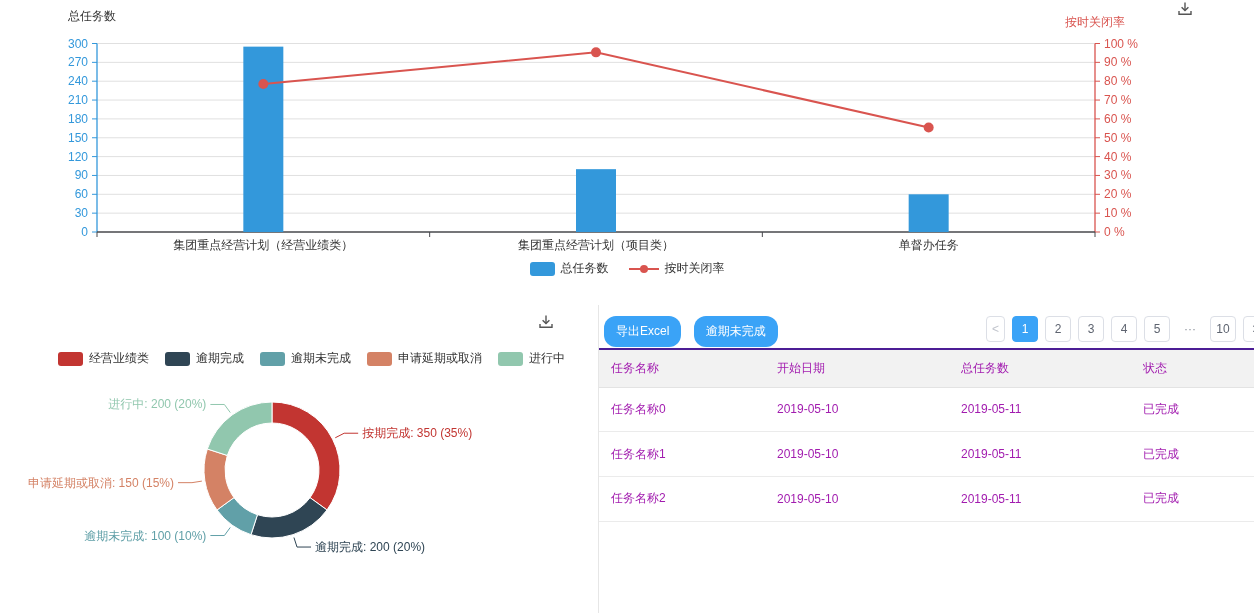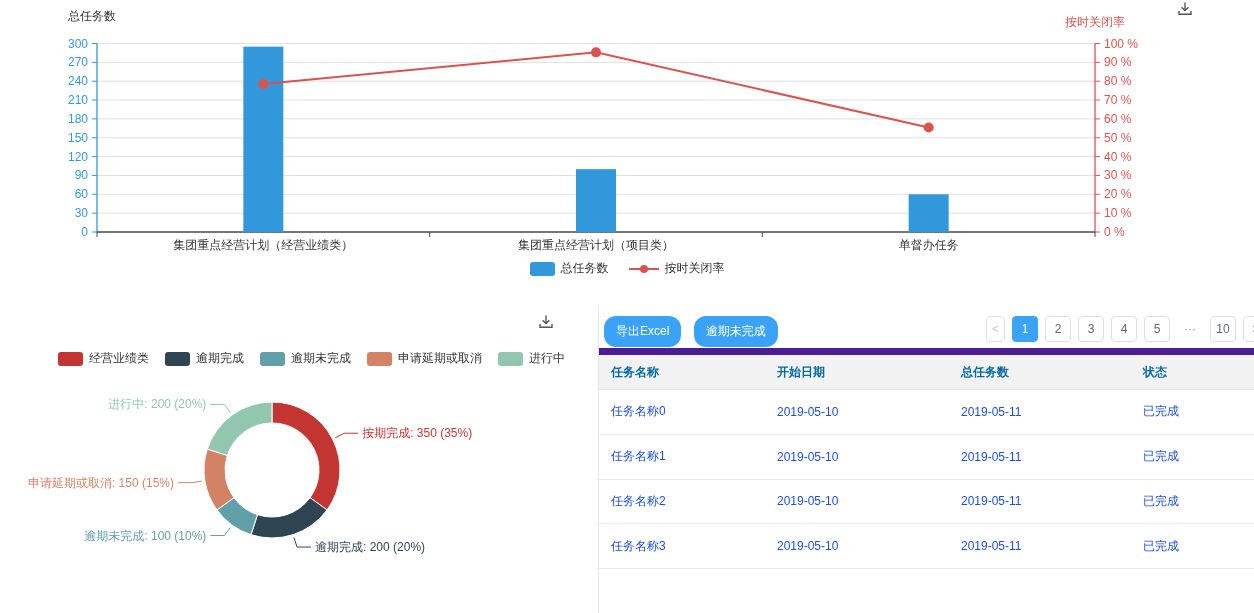--- a/index.html
+++ b/index.html
@@ -21,24 +21,24 @@
   .pager{position:absolute;left:387px;top:11px;display:flex;gap:7px;align-items:center;}
   .page-btn{min-width:26px;height:26px;box-sizing:border-box;border:1px solid #dcdfe6;border-radius:4px;
             background:#fff;color:#5e6470;font-size:12px;display:flex;align-items:center;justify-content:center;
             cursor:pointer;font-family:inherit;padding:0;}
   .page-btn.prev{min-width:19px;color:#c0c4cc;}
   .page-btn.next{min-width:26px;color:#5e6470;}
   .page-btn.active{background:#3aa3f7;border-color:#3aa3f7;color:#fff;}
   .page-btn.dots{border:none;color:#8a8f99;cursor:pointer;background:transparent;}
   table.data{border-collapse:collapse;width:100%;table-layout:fixed;font-size:12px;}
   table.data thead tr{height:38px;background:#f2f2f2;}
-  table.data thead th{font-weight:bold;text-align:left;color:#0369a1;padding:0 0 0 12px;
-                      border-top:7px solid #4c1d95;border-bottom:1px solid #e3e3e3;}
+  table.data thead th{font-weight:normal;text-align:left;color:#a21caf;padding:0 0 0 12px;
+                      border-top:2px solid #4c1d95;border-bottom:1px solid #e3e3e3;}
   table.data tbody tr{height:44.8px;}
-  table.data tbody td{color:#1d4ed8;padding:0 0 0 12px;border-bottom:1px solid #ebebeb;background:#fff;}
+  table.data tbody td{color:#a21caf;padding:0 0 0 12px;border-bottom:1px solid #ebebeb;background:#fff;}
   svg text{font-family:"Liberation Sans","DejaVu Sans",sans-serif;}
 </style>
 </head>
 <body>
 
 <div class="stage">
 
   <div class="abs axis-title" style="left:68px;top:8px;">总任务数</div>
   <div class="abs axis-title" style="right:129px;top:14px;color:#d9544f;">按时关闭率</div>
 
@@ -233,24 +233,18 @@
               <td>2019-05-10</td>
               <td>2019-05-11</td>
               <td>已完成</td>
             </tr>
             <tr>
               <td>任务名称2</td>
               <td>2019-05-10</td>
               <td>2019-05-11</td>
               <td>已完成</td>
             </tr>
-            <tr>
-              <td>任务名称3</td>
-              <td>2019-05-10</td>
-              <td>2019-05-11</td>
-              <td>已完成</td>
-            </tr>
           </tbody>
       </table>
     </div>
   </div>
 
 </div>
 
 </body></html>

